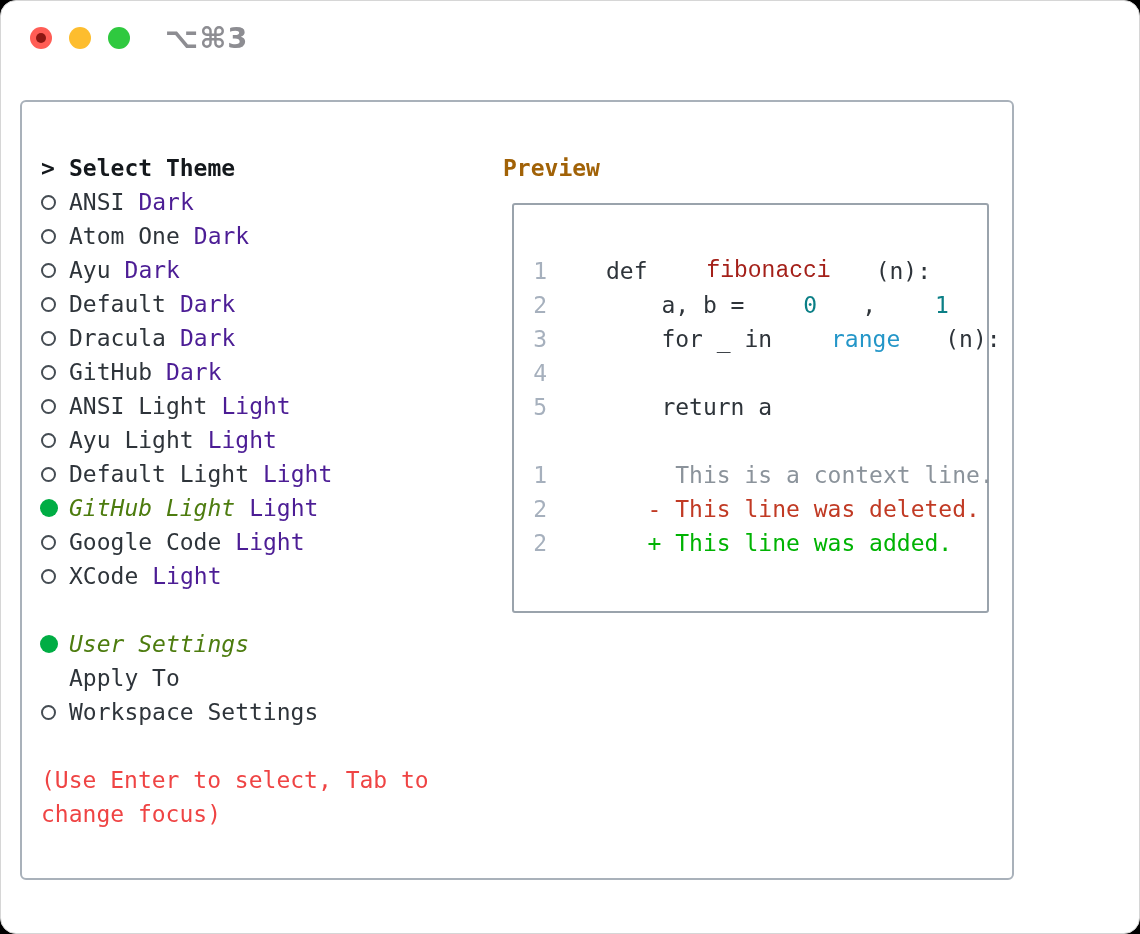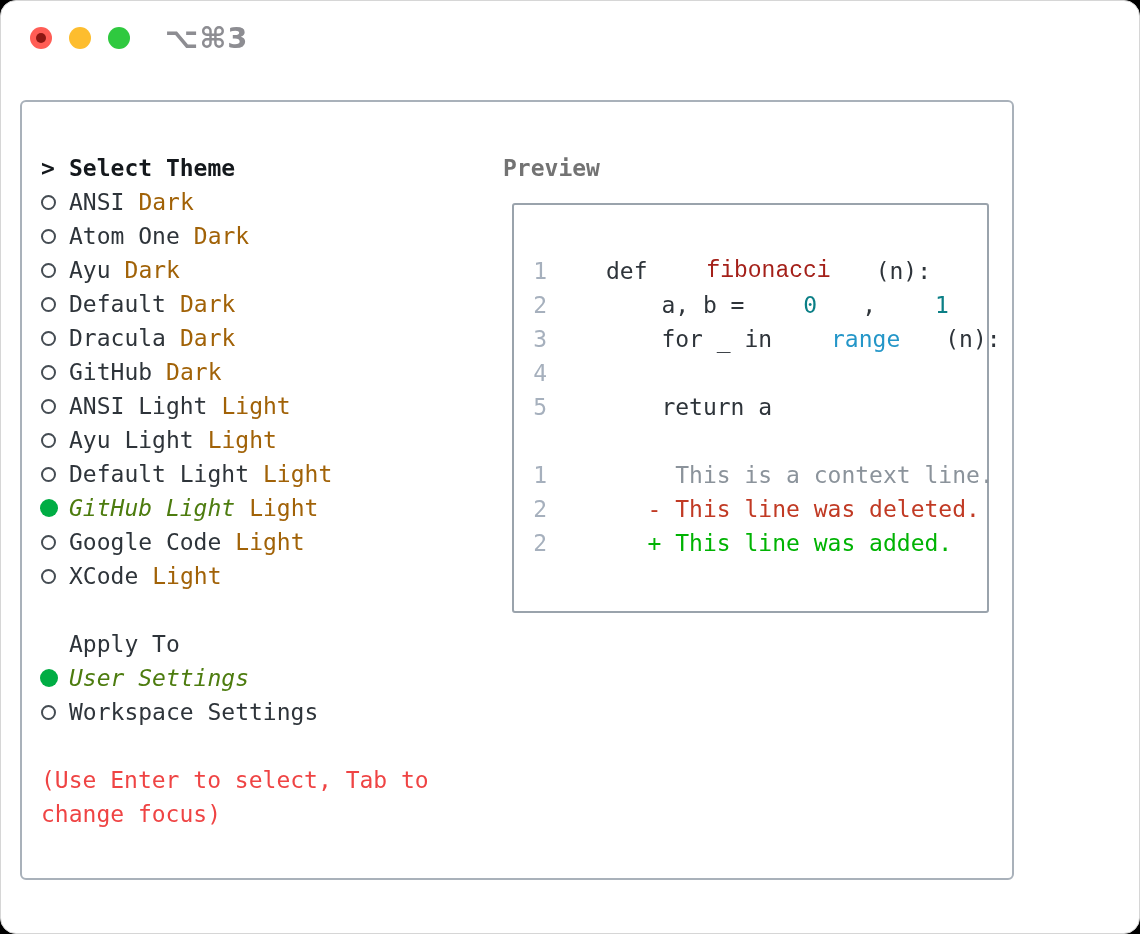--- a/index.html
+++ b/index.html
@@ -18,25 +18,25 @@
   
   .left-col{position:absolute;left:19px;top:49px;font-size:23px;color:#2e343a;}
   .row{display:flex;align-items:center;height:34px;white-space:pre;}
   .marker{width:28px;flex:0 0 28px;display:flex;align-items:center;}
   .caret{font-weight:bold;color:#14181c;}
   .radio{width:15px;height:15px;border:2px solid #454c53;border-radius:50%;box-sizing:border-box;}
   .radio.on{width:18px;height:18px;border:none;background:#00ad44;margin-left:-1px;}
   .heading-text{font-weight:bold;color:#14181c;}
   .name{color:#2e343a;}
   .name.sel{color:#4d7c0f;font-style:italic;}
-  .badge{color:#a16207;margin-left:14px;}
+  .badge{color:#4c1d95;margin-left:14px;}
   .spacer{height:34px;}
   .hint{margin-top:34px;width:430px;line-height:34px;color:#ef4444;white-space:normal;}
   
-  .preview-heading{position:absolute;left:481px;top:49px;height:34px;display:flex;align-items:center;font-size:23px;font-weight:bold;color:#737373;}
+  .preview-heading{position:absolute;left:481px;top:49px;height:34px;display:flex;align-items:center;font-size:23px;font-weight:bold;color:#a16207;}
   .preview-box{position:absolute;left:490px;top:101px;width:477px;height:410px;border:2px solid #9aa3ac;border-radius:3px;box-sizing:border-box;background:#fff;}
   .code{position:absolute;left:19px;top:49px;font-size:23px;}
   .cline{display:flex;height:34px;align-items:center;white-space:pre;}
   .ln{width:14px;flex:0 0 14px;text-align:right;color:#a6b0bd;margin-right:14px;}
   .tok{white-space:pre;margin-left:45px;}
   .plain{color:#2e343a;}
   .func{color:#a42019;font-family:Liberation Mono, monospace;}
   .num{color:#0b7f86;}
   .builtin{color:#2496c8;}
   .ctx{color:#8b939b;text-align:center;}
@@ -132,27 +132,27 @@
 
       <div class="row">
         <span class="marker"><span class="radio"></span></span>
         <span class="name">XCode</span>
         <span class="badge">Light</span>
       </div>
 
       <div class="spacer"></div>
 
       <div class="row">
+        <span class="marker"><span class="radio on"></span></span>
+        <span class="name sel">User Settings</span>
+      </div>
+
+      <div class="row">
         <span class="marker"></span>
         <span class="name">Apply To</span>
-      </div>
-
-      <div class="row">
-        <span class="marker"><span class="radio on"></span></span>
-        <span class="name sel">User Settings</span>
       </div>
 
       <div class="row">
         <span class="marker"><span class="radio"></span></span>
         <span class="name">Workspace Settings</span>
       </div>
 
       <div class="hint">(Use Enter to select, Tab to change focus)</div>
 
     </div>

